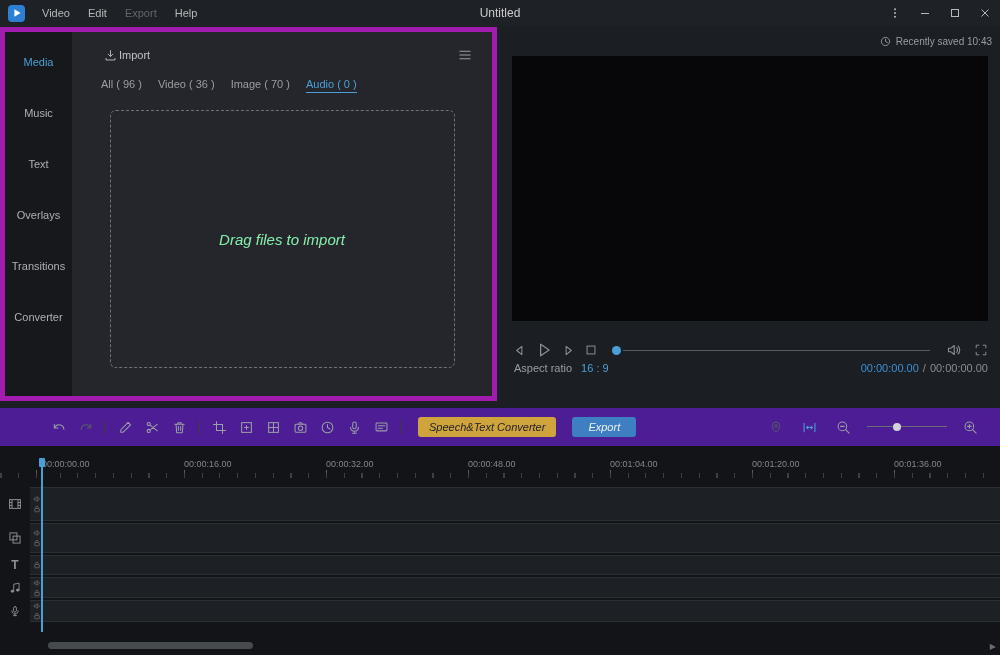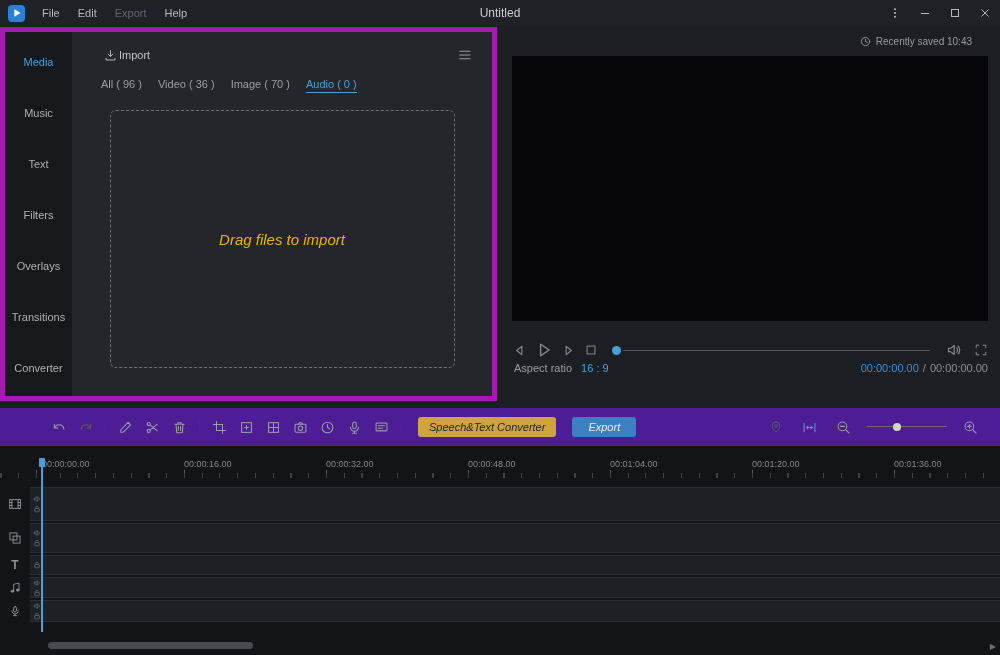--- a/index.html
+++ b/index.html
@@ -27,24 +27,24 @@
   .side-item.active { color:#4c9fd6; }
 
   .media-panel { flex:1; display:flex; flex-direction:column; background:#24262b; }
   .media-header { height:42px; display:flex; align-items:center; padding:4px 20px 0 32px; color:#c0c2c5; }
   .import-wrap { display:flex; align-items:center; gap:2px; font-size:11px; }
   .listview { margin-left:auto; color:#9a9da1; }
   .media-tabs { display:flex; gap:16px; padding-left:29px; height:22px; align-items:center; font-size:11px; color:#9a9da1; }
   .tab { cursor:default; padding-bottom:2px; border-bottom:1px solid transparent; }
   .tab.active { color:#4c9fd6; border-bottom-color:#4c9fd6; }
   .dropzone { margin:14px auto 0; width:345px; height:258px; border:1px dashed #6e7176; border-radius:6px; display:flex; align-items:center; justify-content:center; }
-  .dropzone-text { font-size:15px; font-style:italic; color:#eab308; }
+  .dropzone-text { font-size:15px; font-style:italic; color:#86efac; }
 
   .preview-panel { flex:1; display:flex; flex-direction:column; }
-  .status-row { height:29px; display:flex; align-items:center; justify-content:flex-end; gap:5px; padding-right:28px; color:#9a9da1; font-size:10px; }
+  .status-row { height:29px; display:flex; align-items:center; justify-content:flex-end; gap:5px; padding-right:8px; color:#9a9da1; font-size:10px; }
   .video-screen { margin:0 12px 0 15px; height:265px; background:#070709; }
   .controls-row { margin-top:17px; height:24px; display:flex; align-items:center; padding:0 12px 0 15px; color:#8d9095; }
   .pc-group { display:flex; align-items:center; gap:8px; }
   .scrubber { flex:1; height:14px; position:relative; margin:0 16px 0 14px; }
   .scrub-line { position:absolute; left:11px; right:0; top:7px; height:1px; background:#56595e; }
   .scrub-dot { position:absolute; left:0; top:3px; width:9px; height:9px; border-radius:50%; background:#4c9fd6; }
   .pc-right { display:flex; align-items:center; gap:12px; }
   .info-row { margin-top:0; display:flex; align-items:center; padding:0 12px 0 17px; font-size:11px; }
   .aspect { display:flex; gap:9px; color:#9a9da1; }
   .aspect .val { color:#4c9fd6; }
@@ -89,21 +89,21 @@
 
 <div class="app">
 
   <div class="titlebar">
     <div class="tb-left">
       <div class="logo">
         <svg width="10" height="10" viewBox="0 0 10 10">
             <path d="M2.4 1.3 8.6 5 2.4 8.7Z" fill="#ffffff"></path>
           </svg>
       </div>
-      <div class="menu">File</div>
+      <div class="menu">Video</div>
       <div class="menu">Edit</div>
       <div class="menu dim">Export</div>
       <div class="menu">Help</div>
     </div>
     <div class="tb-title">Untitled</div>
     <div class="tb-right">
       <div class="winbtn">
         <svg width="12" height="12" viewBox="0 0 12 12" fill="currentColor">
             <circle cx="6" cy="2.2" r="1"></circle>
             <circle cx="6" cy="6" r="1"></circle>
@@ -128,21 +128,20 @@
     </div>
   </div>
 
   <div class="main">
 
     <div class="left-wrap">
       <div class="sidebar">
         <div class="side-item active">Media</div>
         <div class="side-item">Music</div>
         <div class="side-item">Text</div>
-        <div class="side-item">Filters</div>
         <div class="side-item">Overlays</div>
         <div class="side-item">Transitions</div>
         <div class="side-item">Converter</div>
       </div>
 
       <div class="media-panel">
         <div class="media-header">
           <div class="import-wrap">
             <span class="ic">
               <svg width="13" height="13" viewBox="0 0 16 16" fill="none" stroke="currentColor" stroke-width="1.1" stroke-linecap="round" stroke-linejoin="round">

